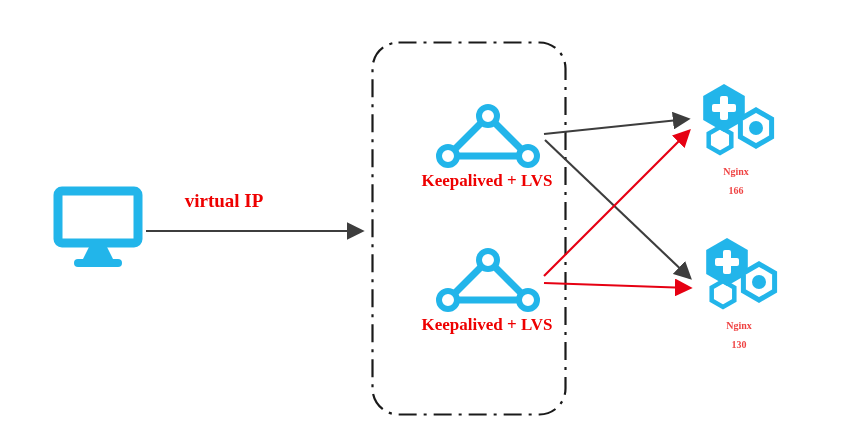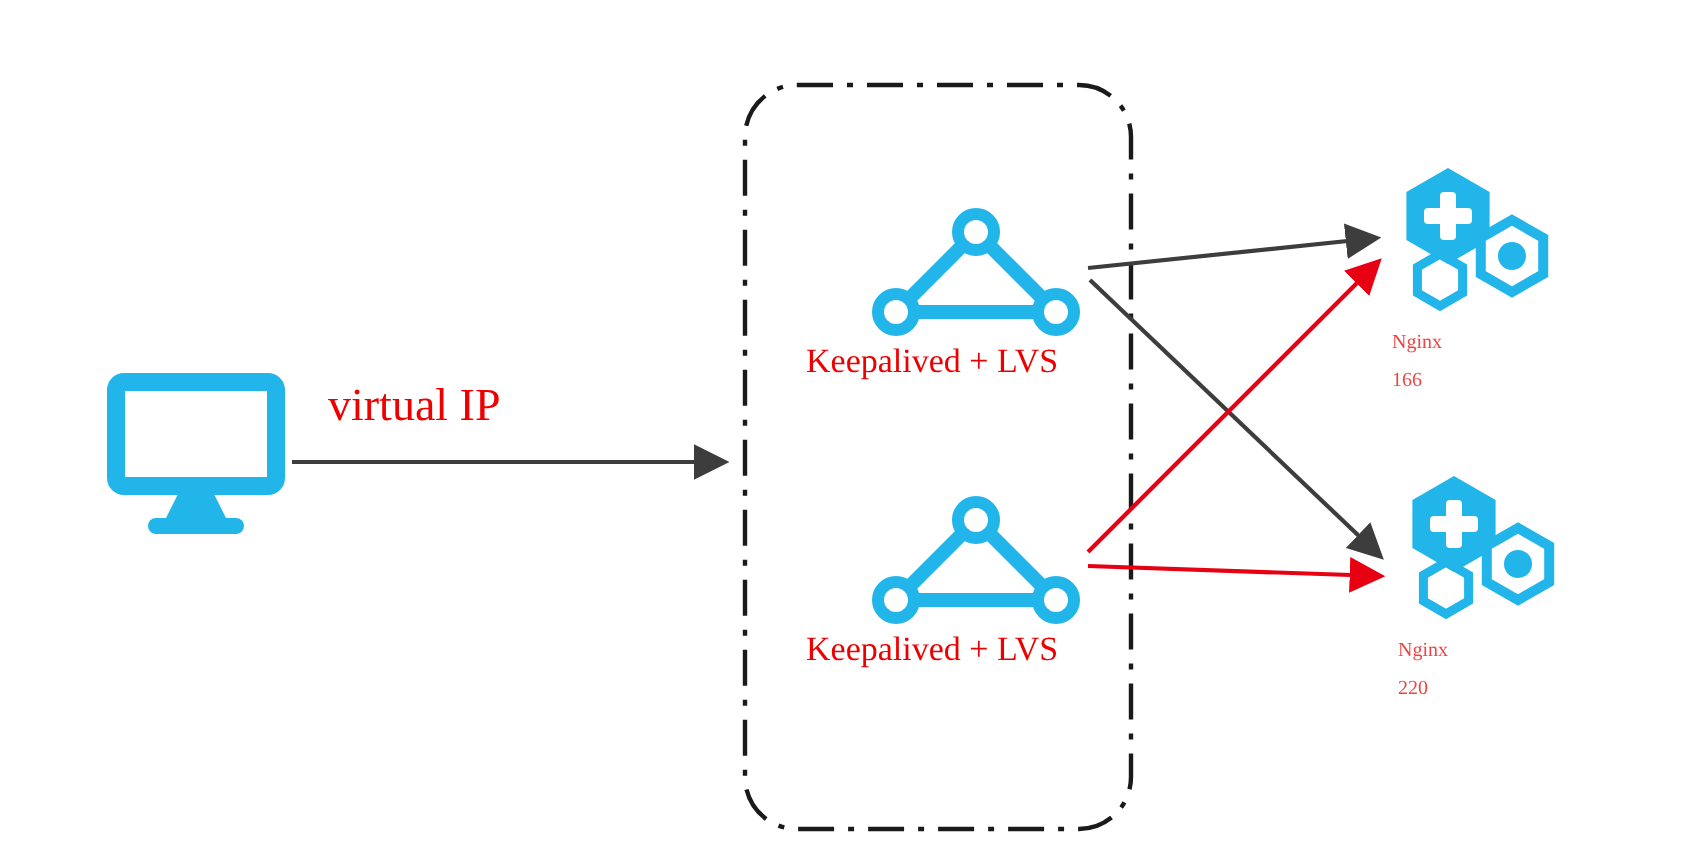--- a/index.html
+++ b/index.html
@@ -15,22 +15,22 @@
   .diagram{position:relative;width:846px;height:434px;background:var(--background);overflow:hidden;}
   .overlay{position:absolute;left:0;top:0;width:846px;height:434px;}
   .lvs-box{fill:none;stroke:var(--box-border);stroke-width:2.2;stroke-dasharray:18 7 3 7;}
   .arrow{stroke-width:2.1;}
   .arrow.dark{stroke:var(--arrow-dark);}
   .arrow.red{stroke:var(--arrow-red);}
   .head-dark{fill:var(--arrow-dark);}
   .head-red{fill:var(--arrow-red);}
   .node{position:absolute;}
   .node svg{display:block;overflow:visible;}
-  .label{position:absolute;text-align:left;font-weight:normal;}
-  .virtual-ip{left:164px;top:190px;width:120px;font-size:23px;color:var(--label-red);}
+  .label{position:absolute;text-align:center;font-weight:bold;}
+  .virtual-ip{left:164px;top:190px;width:120px;font-size:19px;color:var(--label-red);}
   .lvs-label{width:168px;font-size:17px;line-height:21px;color:var(--label-red);}
   .lvs-label.master{left:403px;top:170px;}
   .lvs-label.backup{left:403px;top:314px;}
   .nginx-label{width:80px;font-size:10px;line-height:19px;color:#ef4444;}
   .nginx-label.n128{left:696px;top:162px;}
   .nginx-label.n130{left:699px;top:316px;}
 </style>
 </head>
 <body>
 
@@ -109,16 +109,16 @@
       <polygon points="26,45 37.3,51.5 37.3,64.5 26,71 14.7,64.5 14.7,51.5" fill="#fff" stroke-width="4.5" style="stroke:var(--icon-cyan)"></polygon>
       <polygon points="30,2 50.8,14 50.8,38 30,50 9.2,38 9.2,14" style="fill:var(--icon-cyan)"></polygon>
       <rect x="18" y="22" width="24" height="8" rx="2" fill="#fff"></rect>
       <rect x="26" y="14" width="8" height="24" rx="2" fill="#fff"></rect>
       <polygon points="62,28 77.6,37 77.6,55 62,64 46.4,55 46.4,37" fill="#fff" stroke-width="5" style="stroke:var(--icon-cyan)"></polygon>
       <circle cx="62" cy="46" r="7" style="fill:var(--icon-cyan)"></circle>
     </svg>
   </div>
   <div class="label nginx-label n130">
     <div>Nginx</div>
-    <div>220</div>
+    <div>130</div>
   </div>
 
 </div>
 
 </body></html>

